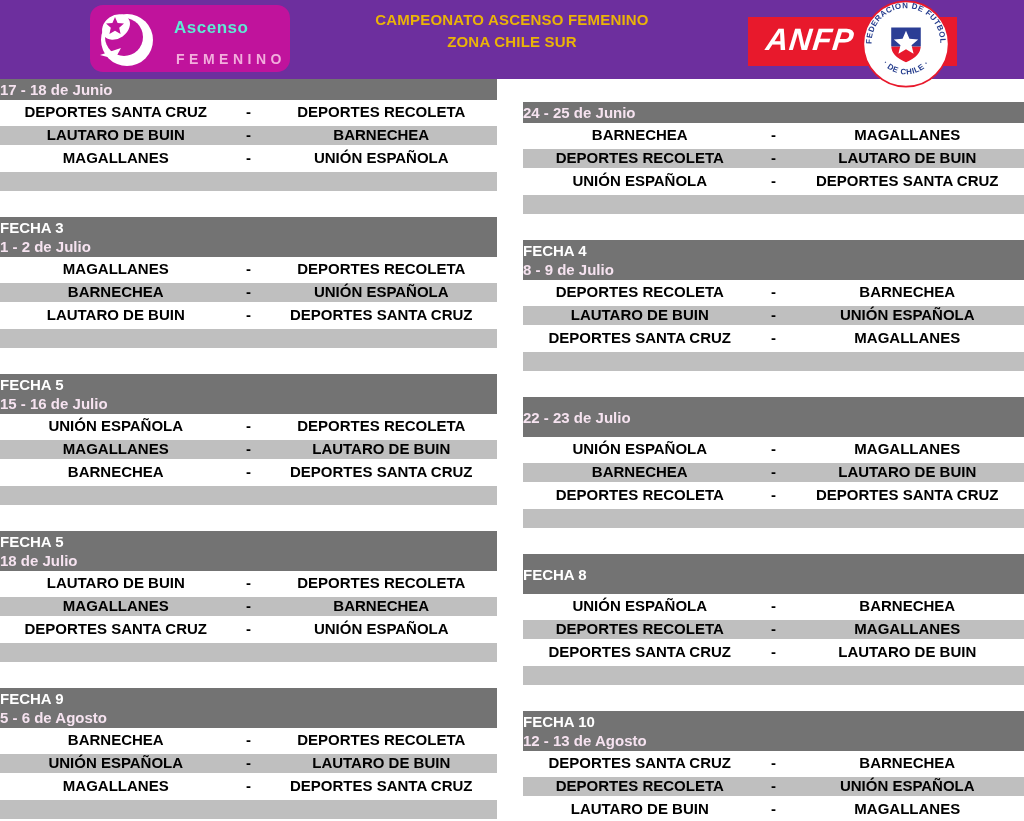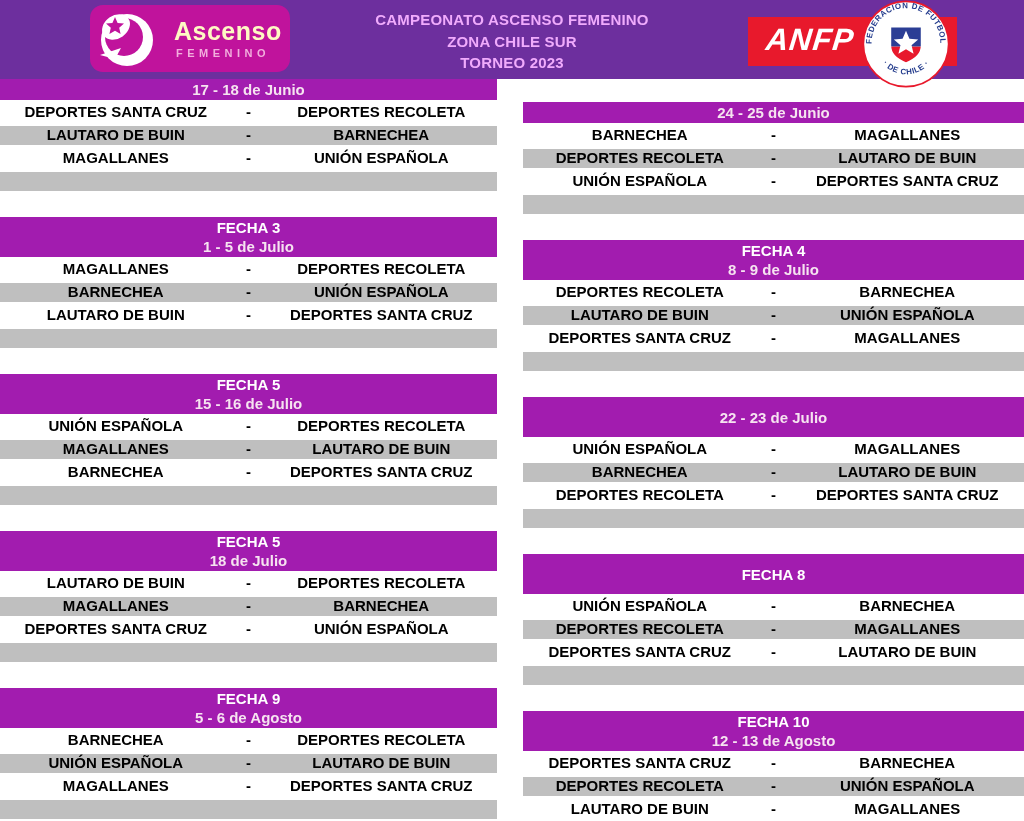--- a/index.html
+++ b/index.html
@@ -11,42 +11,42 @@
   
   .banner{
     position:relative;width:1024px;height:79px;background:#6D2F9E;
   }
   .ascenso-box{
     position:absolute;left:90px;top:5px;width:200px;height:67px;
     background:#C0139C;border-radius:13px;
   }
   .ascenso-box svg{position:absolute;left:4px;top:2px;}
   .ascenso-text{position:absolute;left:84px;top:14px;line-height:1;}
-  .ascenso-name{color:#fef9c3;font-weight:bold;font-size:25px;letter-spacing:.5px;}
-  .ascenso-sub{color:#F2AEDD;font-size:11px;letter-spacing:4.5px;margin-top:4px;padding-left:2px;font-weight:bold;}
+  .ascenso-name{color:#5eead4;font-weight:bold;font-size:17px;letter-spacing:.5px;}
+  .ascenso-sub{color:#F2AEDD;font-size:14px;letter-spacing:4.5px;margin-top:16px;padding-left:2px;font-weight:bold;}
   .banner-title{
     position:absolute;left:0;right:0;top:9px;text-align:center;
-    color:#f0abfc;font-weight:bold;font-size:15px;line-height:21.5px;letter-spacing:.2px;
+    color:#eab308;font-weight:bold;font-size:15px;line-height:21.5px;letter-spacing:.2px;
   }
   .anfp-box{
     position:absolute;left:748px;top:17px;width:209px;height:49px;background:#E8192C;
   }
   .anfp-word{
     position:absolute;left:18px;top:7px;color:#ffffff;font-weight:bold;font-style:italic;
     font-size:31px;letter-spacing:1px;transform:skewX(-6deg);line-height:1;
   }
   .crest{position:absolute;left:114px;top:-17px;width:88px;height:88px;}
   
   .grid{display:flex;gap:26px;width:1024px;}
   .col{display:flex;flex-direction:column;flex:0 0 497px;}
   .col.right{flex:1 1 auto;margin-top:23px;}
   .block{margin-top:26px;}
   .block.first{margin-top:0;}
   .block-header{
-    background:#a21caf;color:#ffffff;text-align:center;font-weight:bold;
+    background:#737373;color:#ffffff;text-align:left;font-weight:bold;
     font-size:15px;line-height:19px;padding:1px 0;height:38px;
     display:flex;flex-direction:column;justify-content:center;
   }
   .block.first .block-header{height:19px;padding:1px 0 1px 0;}
   .round-date{color:#F6E3F0;}
   .match-row{
     height:19px;margin-top:4px;display:flex;align-items:flex-start;
     font-weight:bold;font-size:15px;color:#000;
   }
   .match-row:first-child{margin-top:3px;}
@@ -70,21 +70,20 @@
     </svg>
     <div class="ascenso-text">
       <div class="ascenso-name">Ascenso</div>
       <div class="ascenso-sub">FEMENINO</div>
     </div>
   </div>
 
   <div class="banner-title">
     <div>CAMPEONATO ASCENSO FEMENINO</div>
     <div>ZONA CHILE SUR</div>
-    <div>TORNEO 2023</div>
   </div>
 
   <div class="anfp-box">
     <div class="anfp-word">ANFP</div>
     <svg class="crest" viewBox="0 0 100 100">
       <defs>
         <clipPath id="shieldClip">
           <path d="M32,30 h36 v22 q0,13 -18,20 q-18,-7 -18,-20 z"></path>
         </clipPath>
         <path id="arcTop" d="M 12,57 A 39,39 0 1 1 88,57" fill="none"></path>
@@ -132,21 +131,21 @@
     <span class="dash">-</span>
     <span class="team away">UNIÓN ESPAÑOLA</span>
   </div>
 </div>
     <div class="empty-row"></div>
   </section>
 
   <section class="block">
     <header class="block-header">
       <div class="round-title">FECHA 3</div>
-      <div class="round-date">1 - 5 de Julio</div>
+      <div class="round-date">1 - 2 de Julio</div>
     </header>
     <div class="rows">
   <div class="match-row">
     <span class="team home">MAGALLANES</span>
     <span class="dash">-</span>
     <span class="team away">DEPORTES RECOLETA</span>
   </div>
 
   <div class="match-row gray">
     <span class="team home">BARNECHEA</span>

